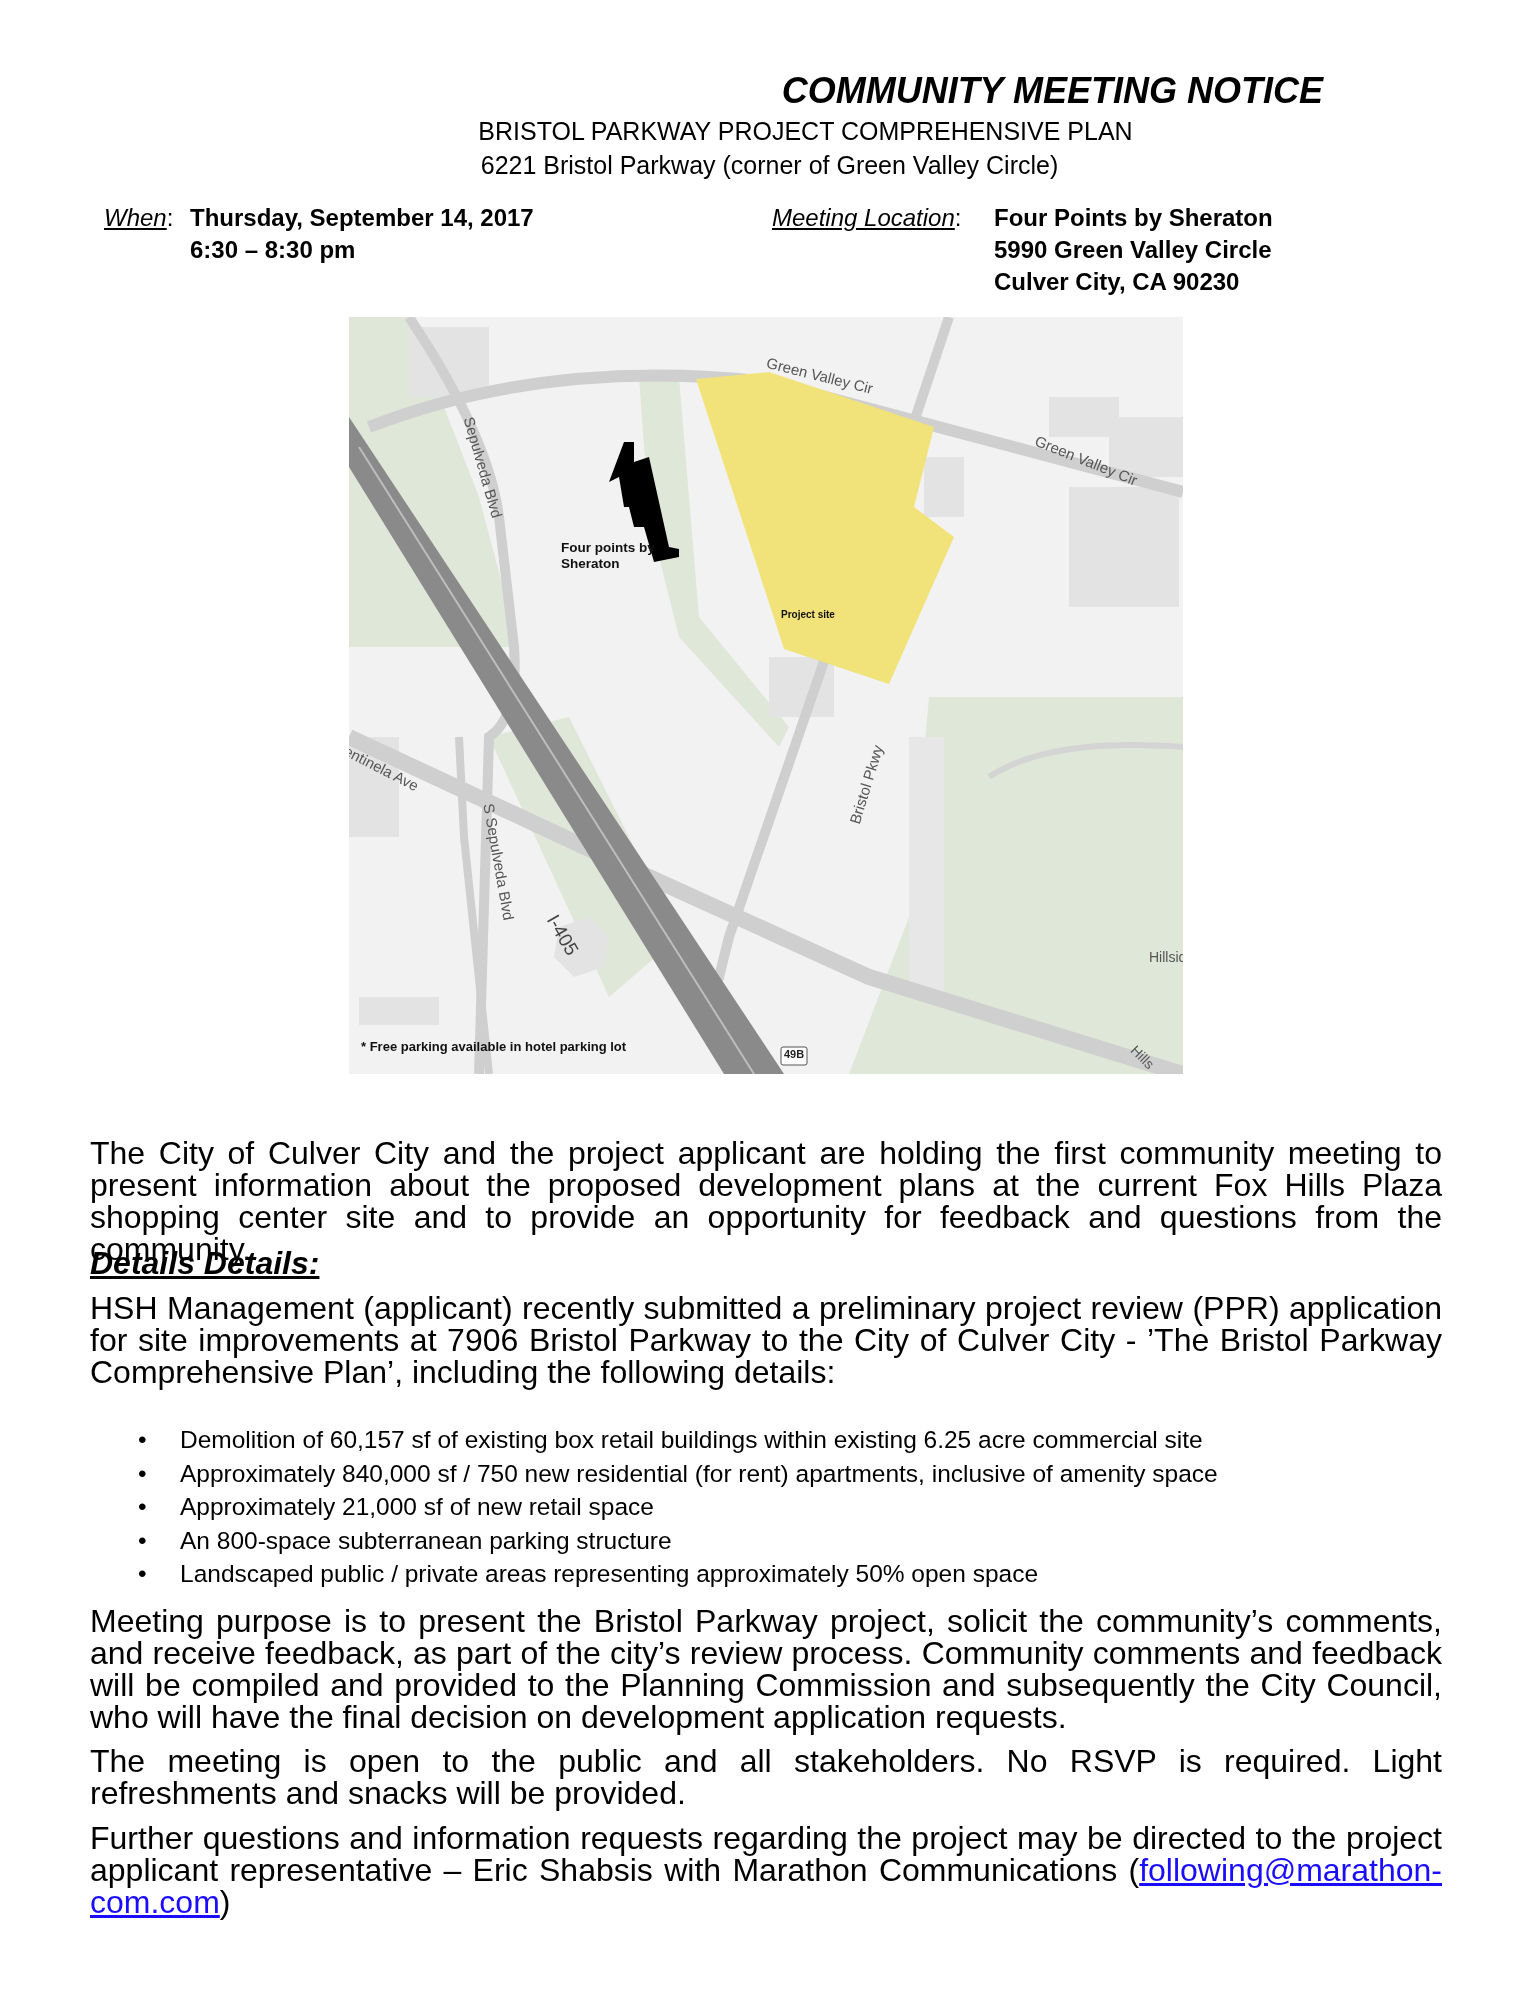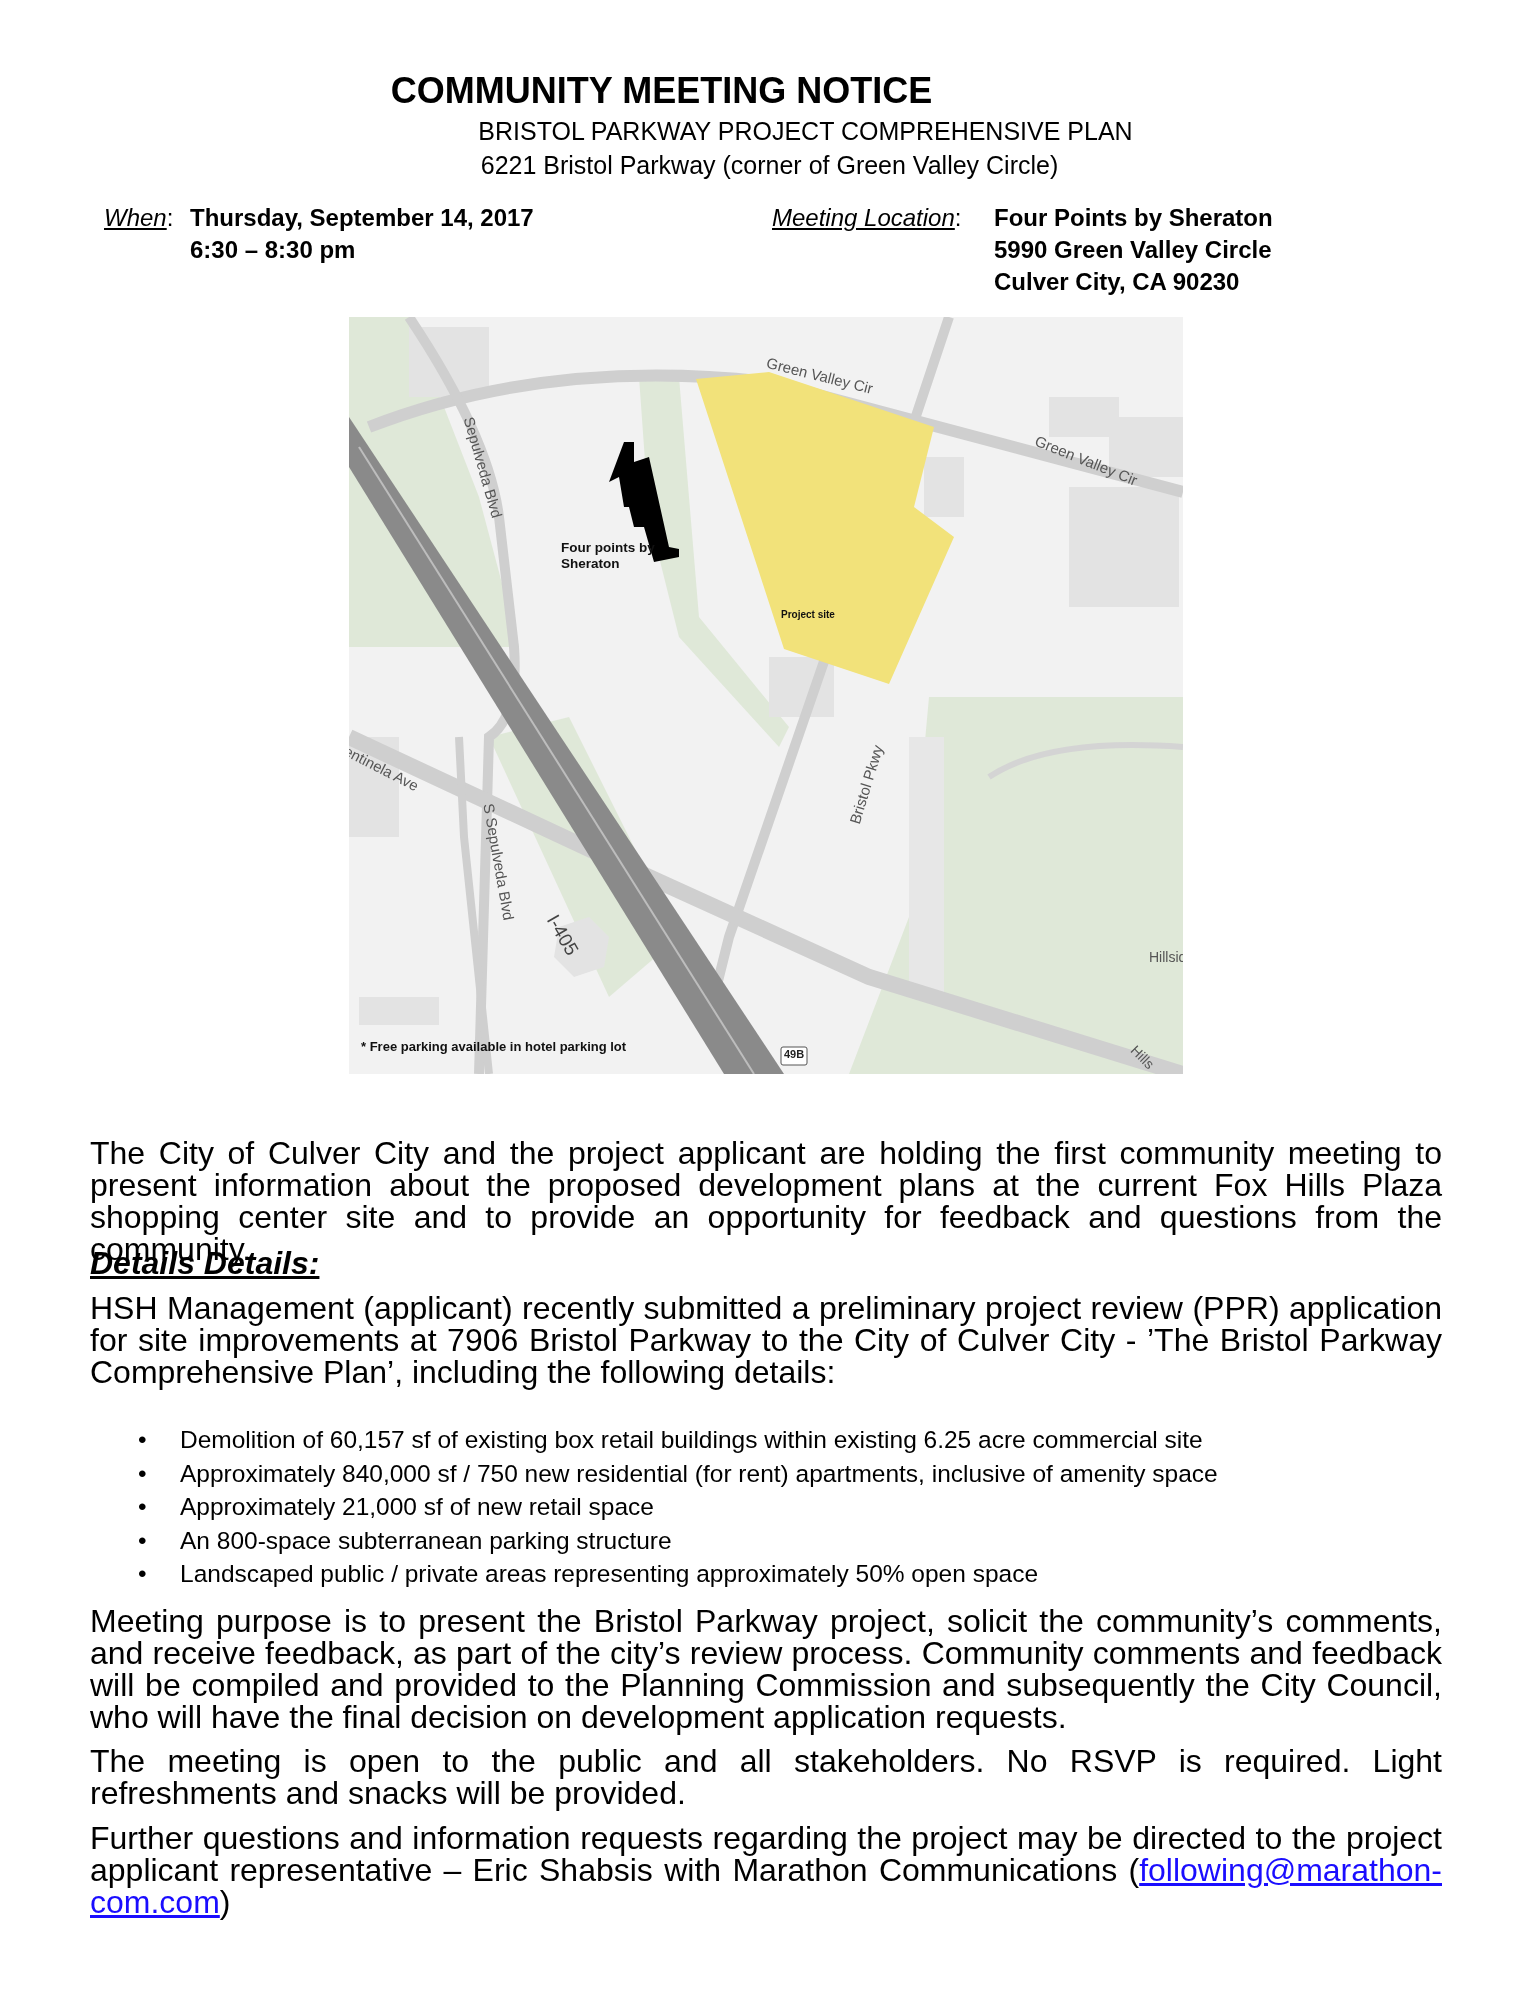--- a/index.html
+++ b/index.html
@@ -1,17 +1,17 @@
 <!DOCTYPE html>
 <html><head>
 <meta charset="utf-8">
 <style>
   html, body { margin: 0; padding: 0; background: #ffffff; }
   body { width: 1539px; height: 1991px; position: relative; font-family: "Liberation Sans", sans-serif; color: #000; overflow: hidden; }
-  .title { position: absolute; top: 70px; left: 0; width: 1323px; text-align: center; font-size: 36px; font-weight: bold; }
+  .title { position: absolute; top: 70px; left: 0; width: 1323px; text-align: right; font-size: 36px; font-weight: bold; font-style: italic; }
   .subtitle { position: absolute; top: 117px; left: 0; width: 1539px; text-align: center; font-size: 25px; padding-left: 36px; }
   .address { position: absolute; top: 151px; left: 0; width: 1539px; text-align: center; font-size: 25px; }
   .when-label, .loc-label { font-style: italic; text-decoration: underline; font-size: 24px; }
   .info { position: absolute; font-size: 24px; line-height: 32px; }
   .info b { font-weight: bold; }
   .when-block { top: 202px; left: 104px; }
   .when-lines { position: absolute; left: 86px; top: 0; white-space: nowrap; }
   .loc-block { top: 202px; left: 772px; }
   .loc-lines { position: absolute; left: 222px; top: 0; white-space: nowrap; }
   .map { position: absolute; left: 349px; top: 317px; width: 834px; height: 757px; background: #f2f2f2; overflow: hidden; }

